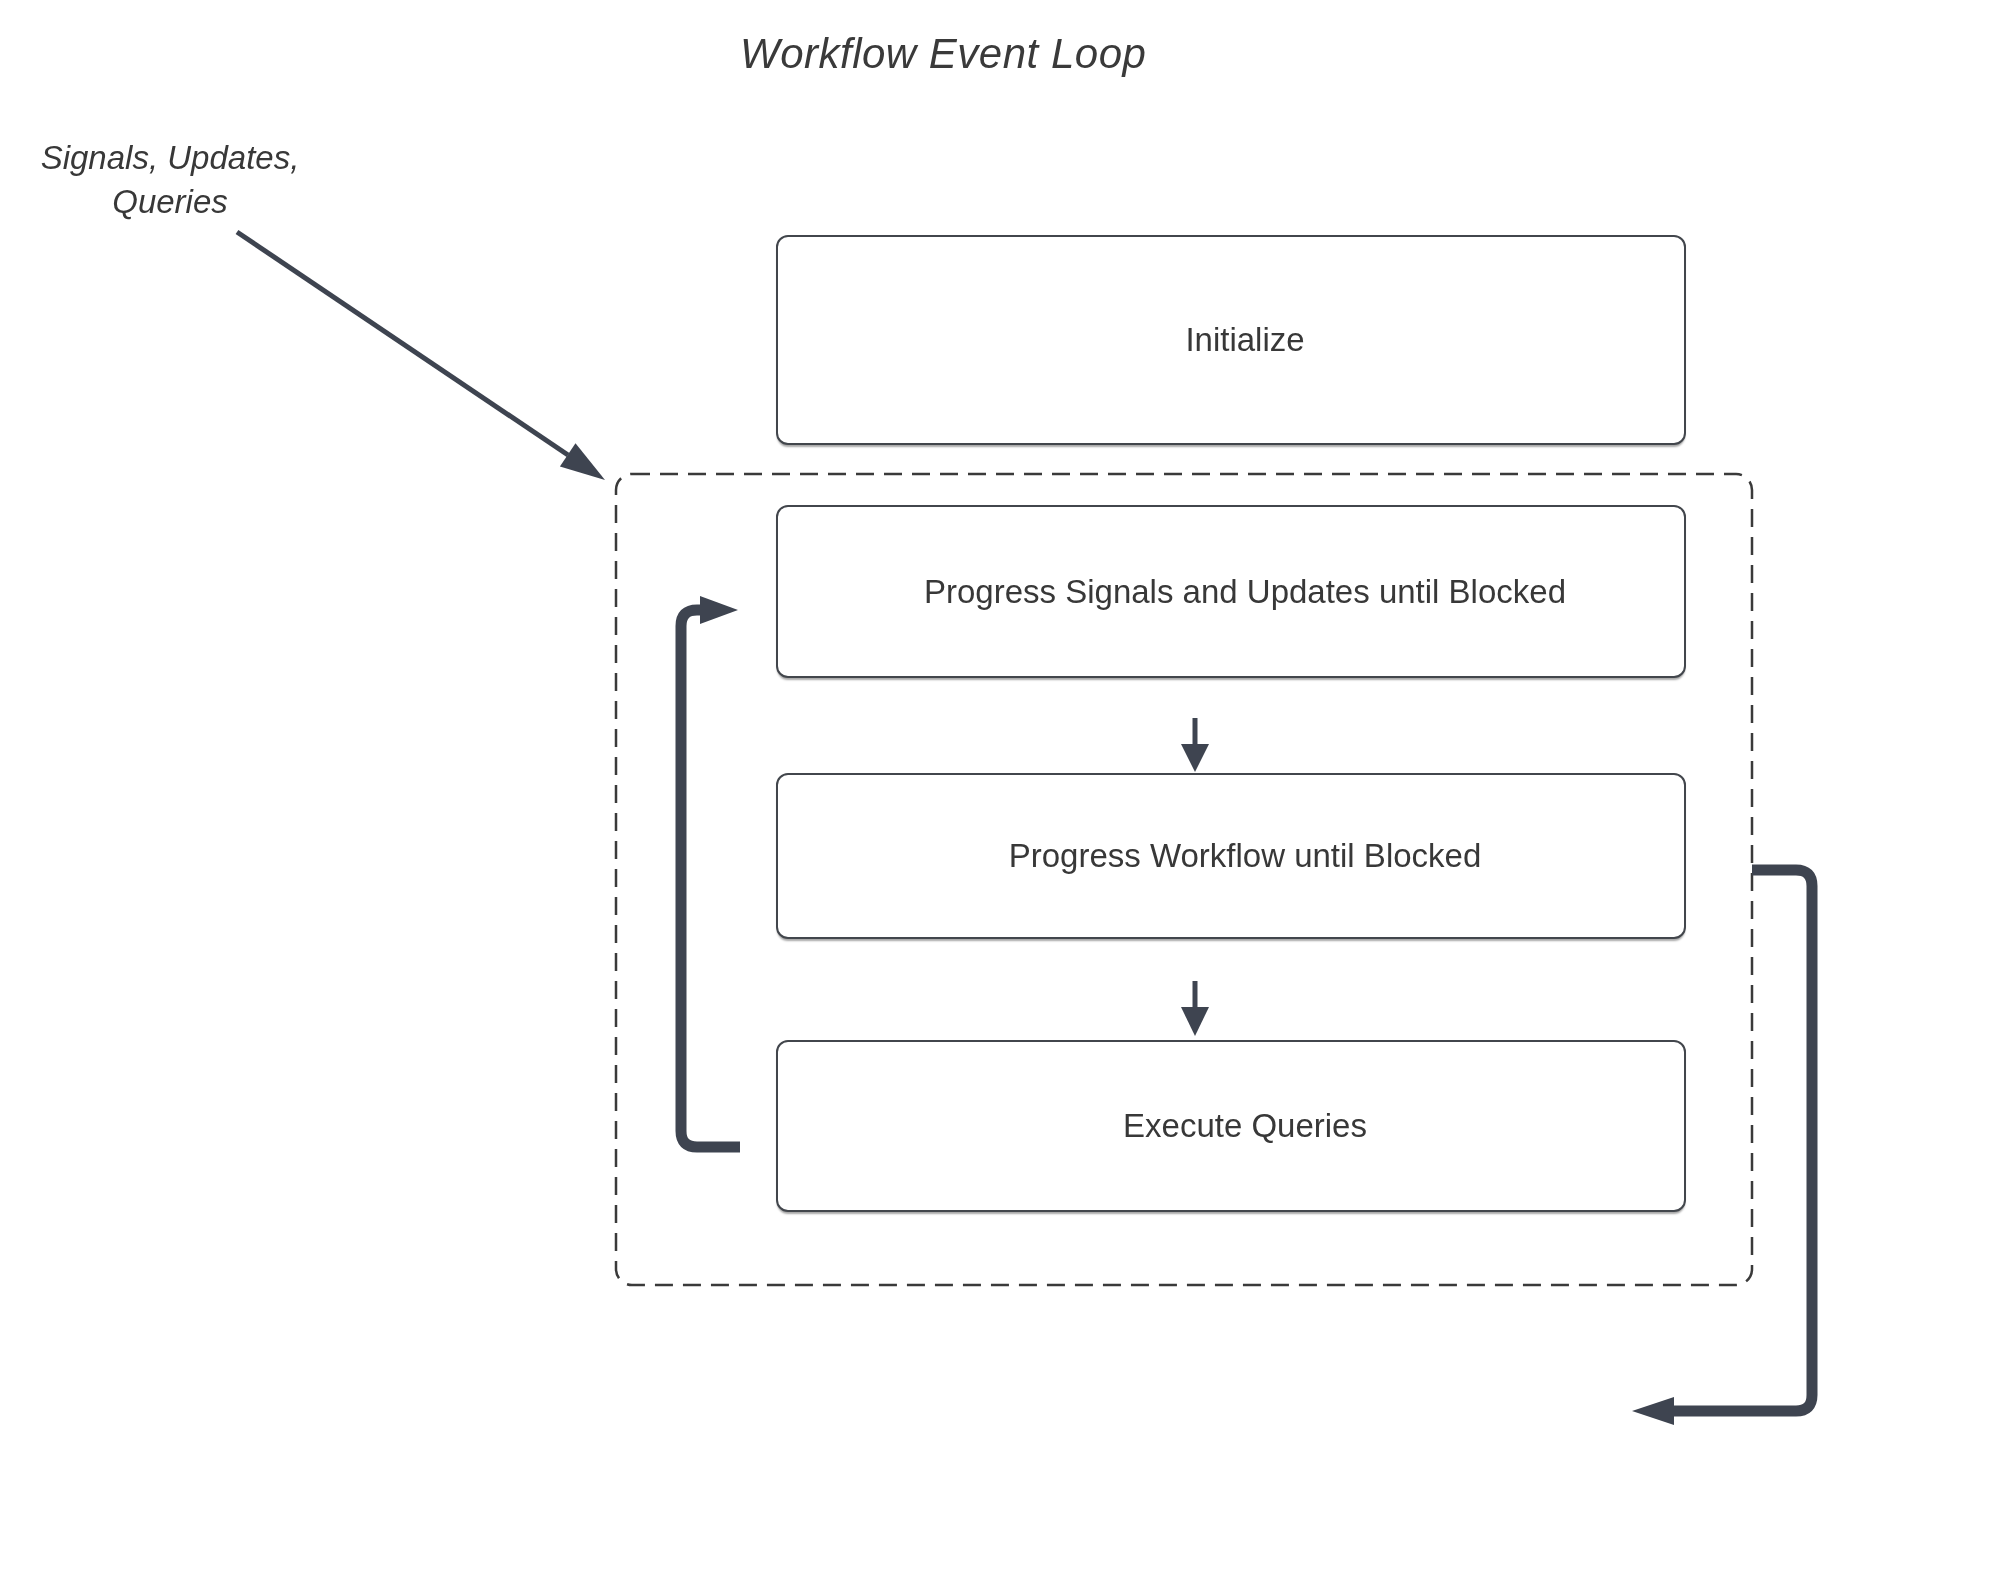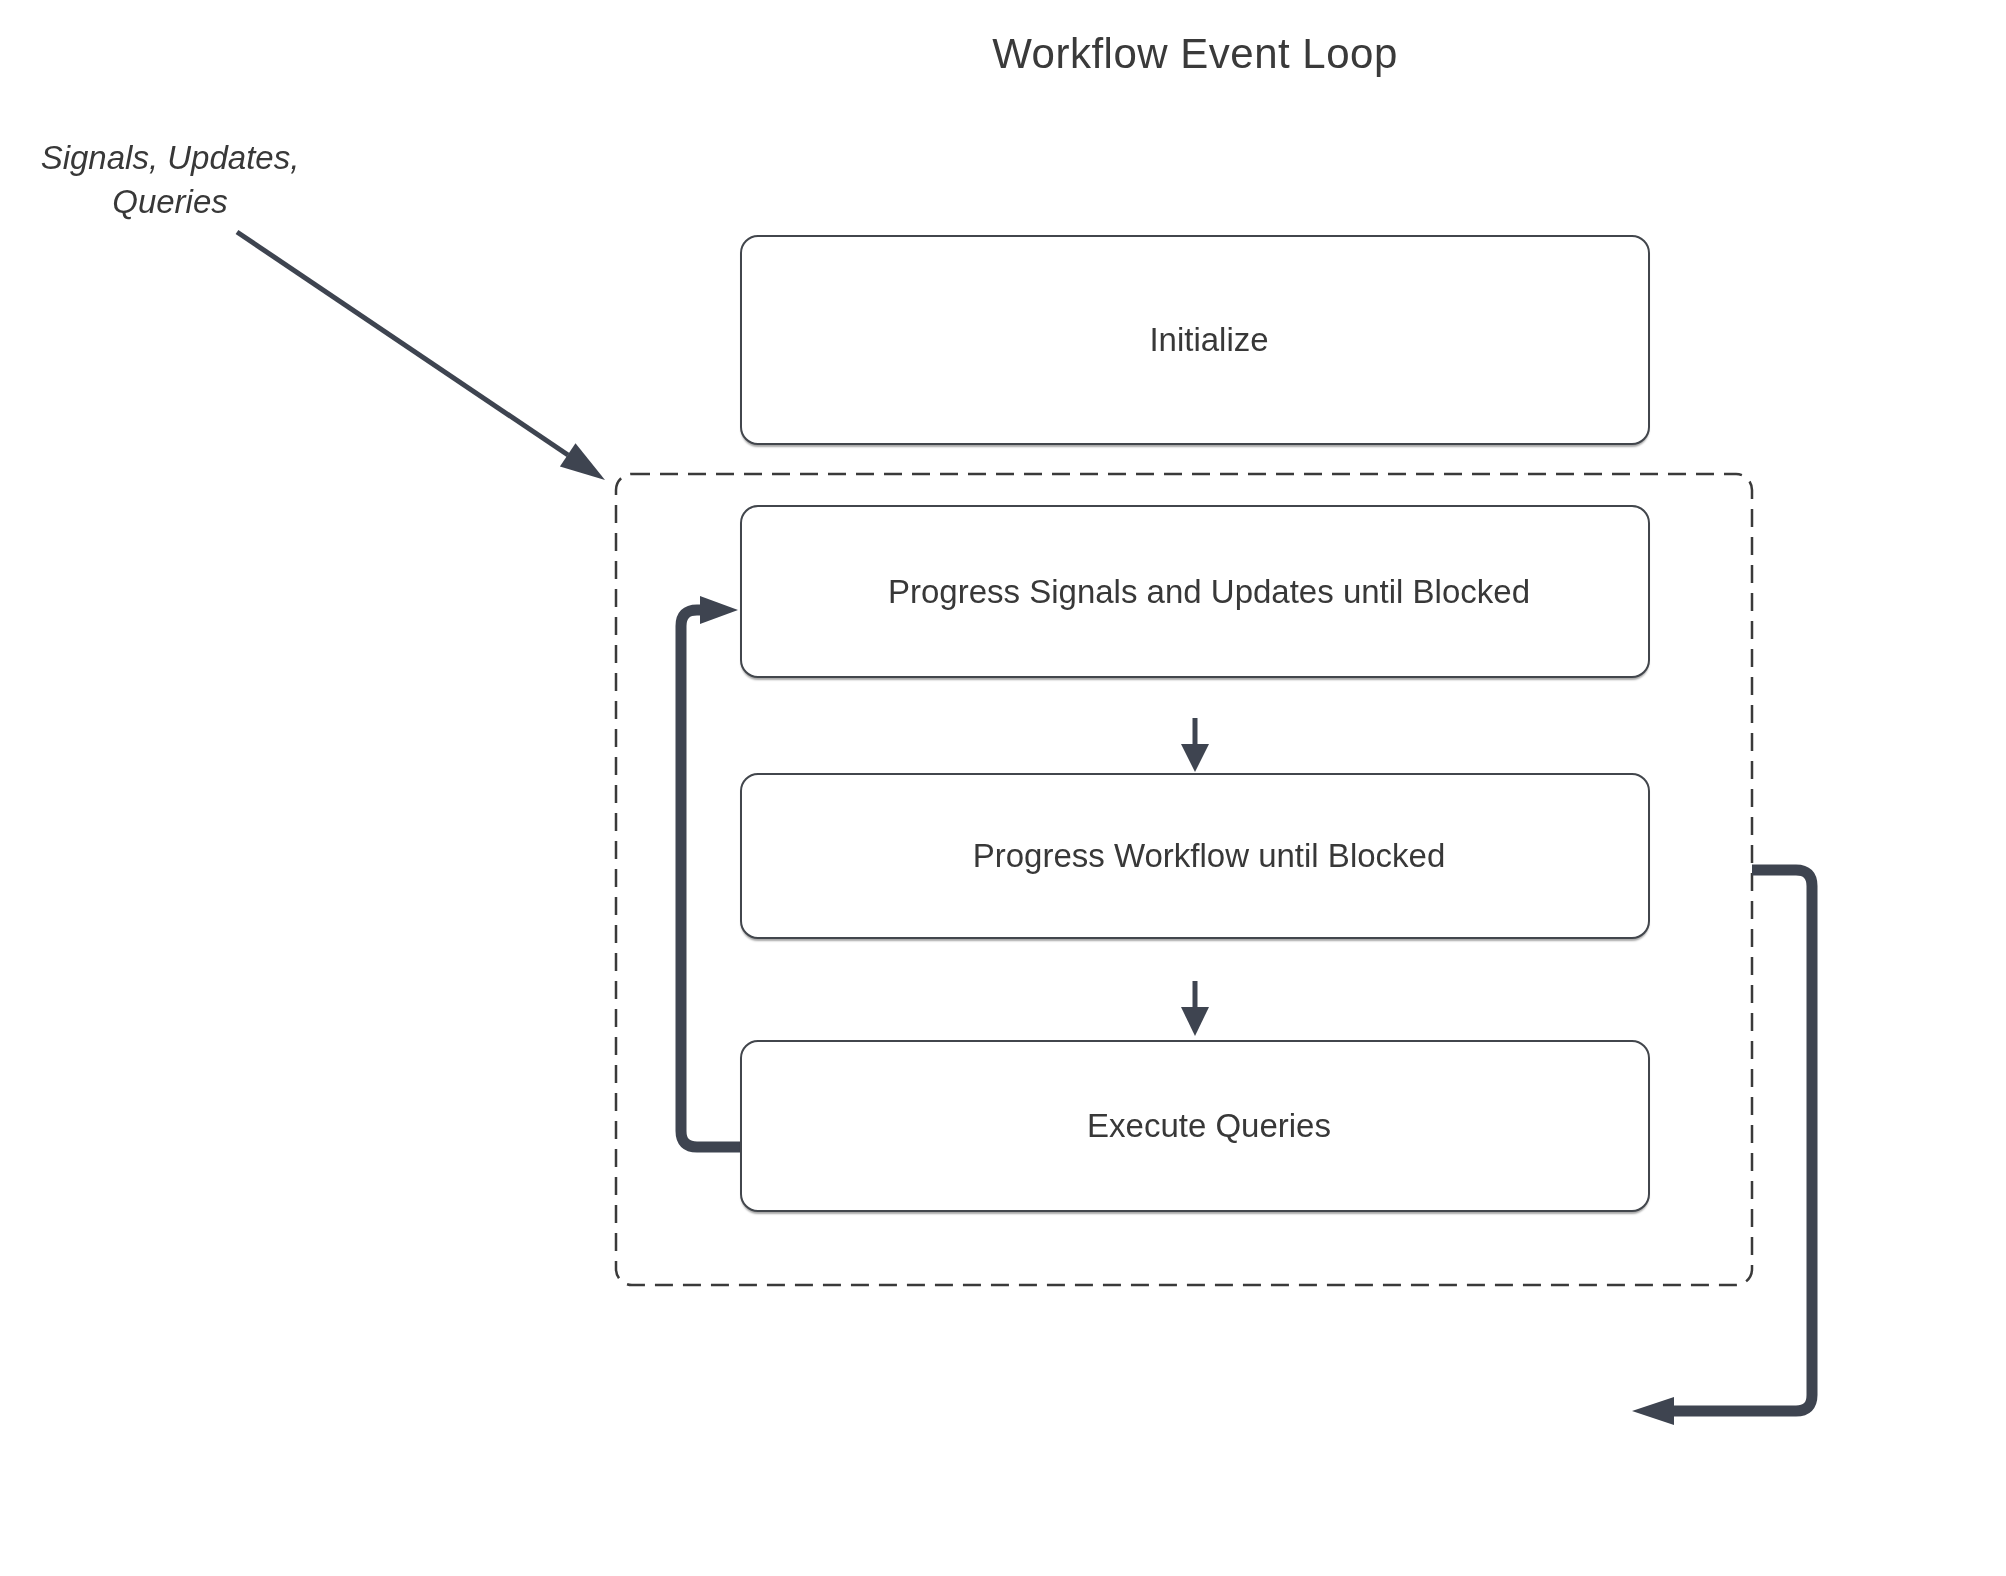--- a/index.html
+++ b/index.html
@@ -13,22 +13,23 @@
     width: 2006px;
     height: 1576px;
     background: #ffffff;
     overflow: hidden;
   }
   .diagram-title {
     position: absolute;
     left: 740px;
     top: 30px;
     width: 910px;
-    text-align: center;
+    text-align: left;
     font-size: 42px;
+    font-style: italic;
     color: #3a3a3a;
     letter-spacing: 0.5px;
   }
   .side-label {
     position: absolute;
     left: 20px;
     top: 136px;
     width: 300px;
     text-align: center;
     font-size: 33px;
@@ -39,26 +40,26 @@
   .side-label span { display: block; }
   .connector-layer {
     position: absolute;
     left: 0;
     top: 0;
     width: 2006px;
     height: 1576px;
   }
   .node {
     position: absolute;
-    left: 740px;
+    left: 776px;
     width: 910px;
     box-sizing: border-box;
     background: #ffffff;
     border: 2.5px solid #42464c;
-    border-radius: 18px;
+    border-radius: 12px;
     display: flex;
     align-items: center;
     justify-content: center;
     text-align: center;
     font-size: 33px;
     color: #383838;
     box-shadow: 0 3px 2px -1px rgba(0,0,0,0.35);
     padding-left: 28px;
   }
   .node-initialize        { top: 235px;  height: 210px; }

